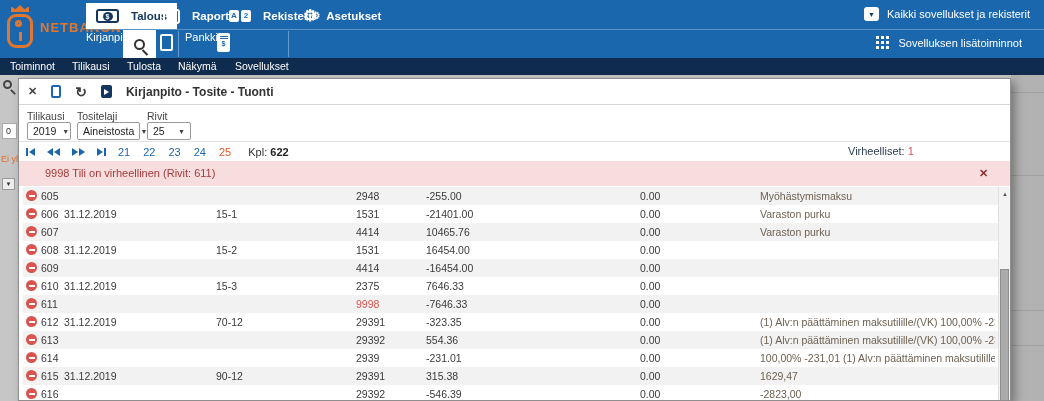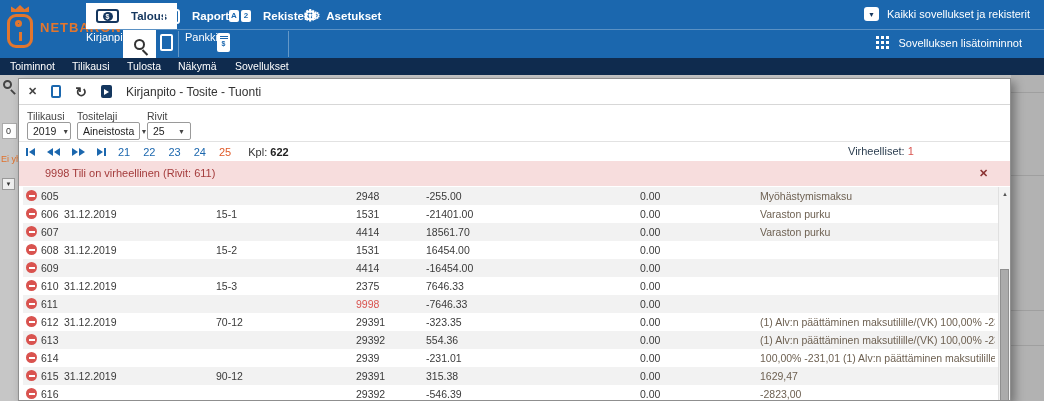--- a/index.html
+++ b/index.html
@@ -81,21 +81,21 @@
   .dialog { position:absolute; left:18px; top:3px; width:993px; height:323px; background:#fff;
     border:1px solid #8f8f8f; box-shadow:4px 4px 9px rgba(0,0,0,.35); overflow:hidden; }
   .dlg-header { position:absolute; left:0; top:0; width:100%; height:26px; border-bottom:1px solid #d7d7d7;
     display:flex; align-items:center; gap:14px; padding-left:9px; background:#fff; }
   .dlg-close { color:#444; font-size:11px; font-weight:bold; cursor:pointer; }
   .icon-newdoc { width:10px; height:13px; border:2px solid #1b67ae; border-radius:2px; cursor:pointer; }
   .icon-refresh { color:#3a3a3a; font-size:14px; font-weight:bold; line-height:14px; cursor:pointer; }
   .icon-import { position:relative; width:11px; height:13px; background:#14365e; border-radius:2px; cursor:pointer; }
   .icon-import::after { content:""; position:absolute; left:3px; top:4px; width:0; height:0;
     border-top:3px solid transparent; border-bottom:3px solid transparent; border-left:5px solid #fff; }
-  .dlg-title { font-size:12px; font-weight:normal; color:#333; }
+  .dlg-title { font-size:12px; font-weight:bold; color:#333; }
 
   .flt-label { position:absolute; top:31px; font-size:10.5px; color:#444; }
   .sel { position:absolute; top:43px; height:18px; border:1px solid #9a9a9a; border-radius:2px; background:#fff;
     font-size:10.5px; color:#222; display:flex; align-items:center; justify-content:space-between;
     padding:0 5px; cursor:pointer; }
   .sel b { font-weight:normal; color:#444; font-size:7px; margin-left:6px; }
 
   .pgbar { position:absolute; left:0; top:62px; width:100%; height:20px; border-top:1px solid #e2e2e2;
     display:flex; align-items:center; padding-left:7px; }
   .pg-btn { display:inline-flex; align-items:center; gap:1px; margin-right:12px; cursor:pointer; }
@@ -297,21 +297,21 @@
             <span class="c amt">-21401.00</span>
             <span class="c zero">0.00</span>
             <span class="c desc">Varaston purku</span>
           </div>
           <div class="trow odd" style="top: 144px;">
             <span class="minus"></span>
             <span class="c num">607</span>
             <span class="c date"></span>
             <span class="c vch"></span>
             <span class="c acc">4414</span>
-            <span class="c amt">18561.70</span>
+            <span class="c amt">10465.76</span>
             <span class="c zero">0.00</span>
             <span class="c desc">Varaston purku</span>
           </div>
           <div class="trow even" style="top: 162px;">
             <span class="minus"></span>
             <span class="c num">608</span>
             <span class="c date">31.12.2019</span>
             <span class="c vch">15-2</span>
             <span class="c acc">1531</span>
             <span class="c amt">16454.00</span>

